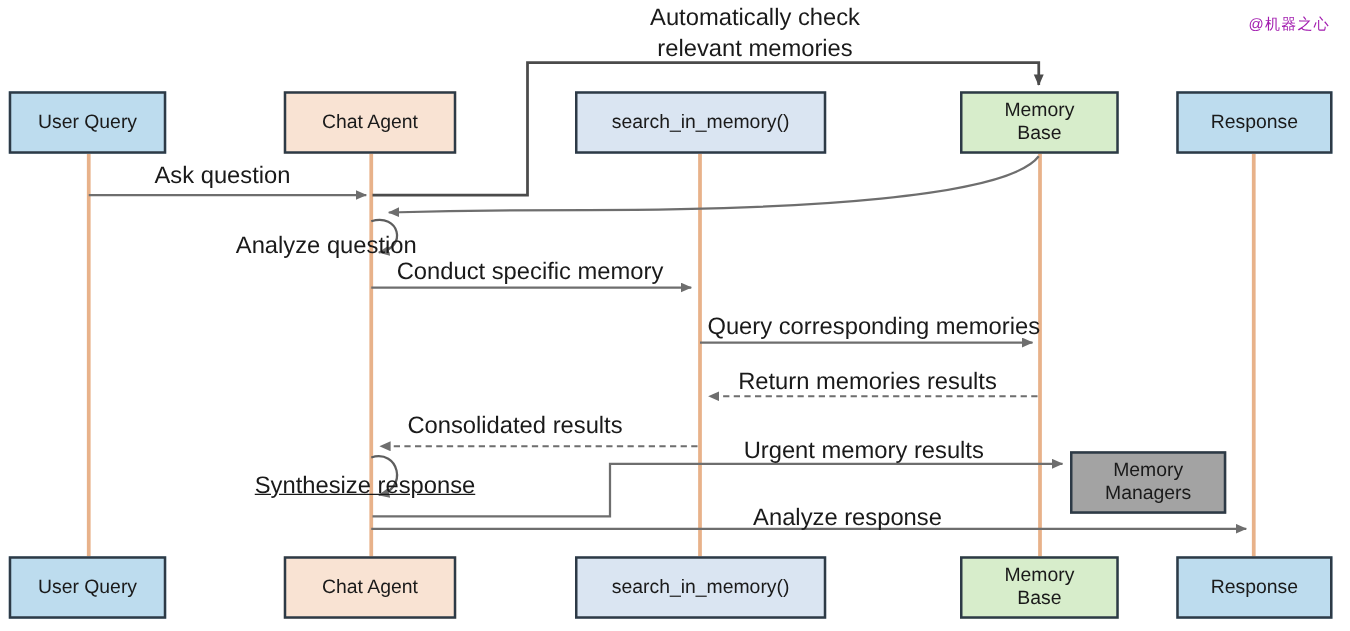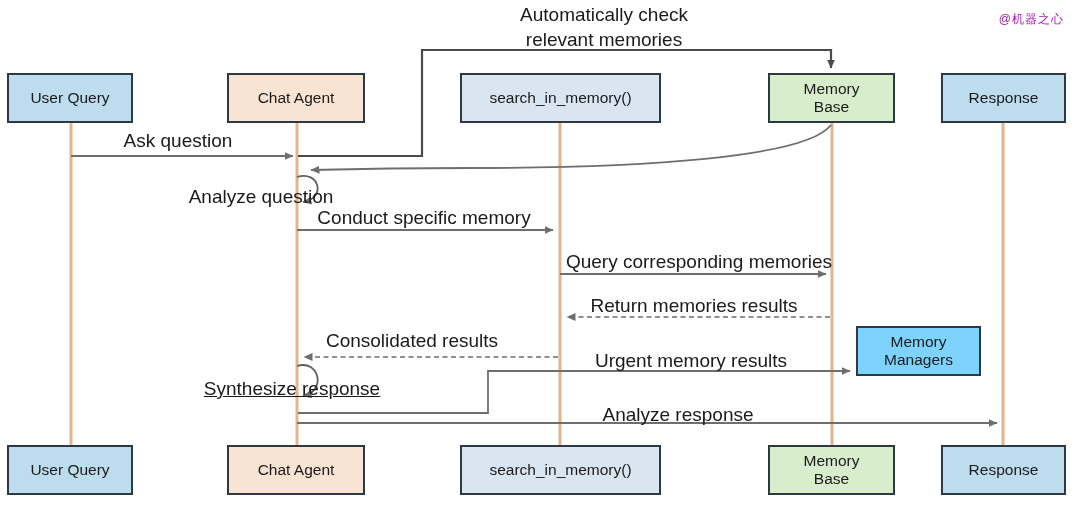--- a/index.html
+++ b/index.html
@@ -112,21 +112,21 @@
   <div class="abox" style="left:460px;top:445px;width:197px;background:#DAE5F2;">
     <span>search_in_memory()</span>
   </div>
   <div class="abox" style="left:768px;top:445px;width:123px;background:#D7EDCB;">
     <span class="wrap2">Memory Base</span>
   </div>
   <div class="abox" style="left:941px;top:445px;width:121px;background:#BDDCEE;">
     <span>Response</span>
   </div>
 
-  <div class="abox" style="left:856px;top:326px;width:121px;background:#7dd3fc;">
+  <div class="abox" style="left:856px;top:361px;width:121px;background:#a3a3a3;">
     <span class="wrap2" style="max-width:90px;">Memory Managers</span>
   </div>
 
   <div class="msg wrap" style="left:604px;top:3px;">Automatically check relevant memories</div>
   <div class="msg" style="left:178px;top:129px;">Ask question</div>
   <div class="msg" style="left:261px;top:185px;">Analyze question</div>
   <div class="msg" style="left:424px;top:206px;">Conduct specific memory</div>
   <div class="msg" style="left:699px;top:250px;">Query corresponding memories</div>
   <div class="msg" style="left:694px;top:294px;">Return memories results</div>
   <div class="msg" style="left:412px;top:329px;">Consolidated results</div>

